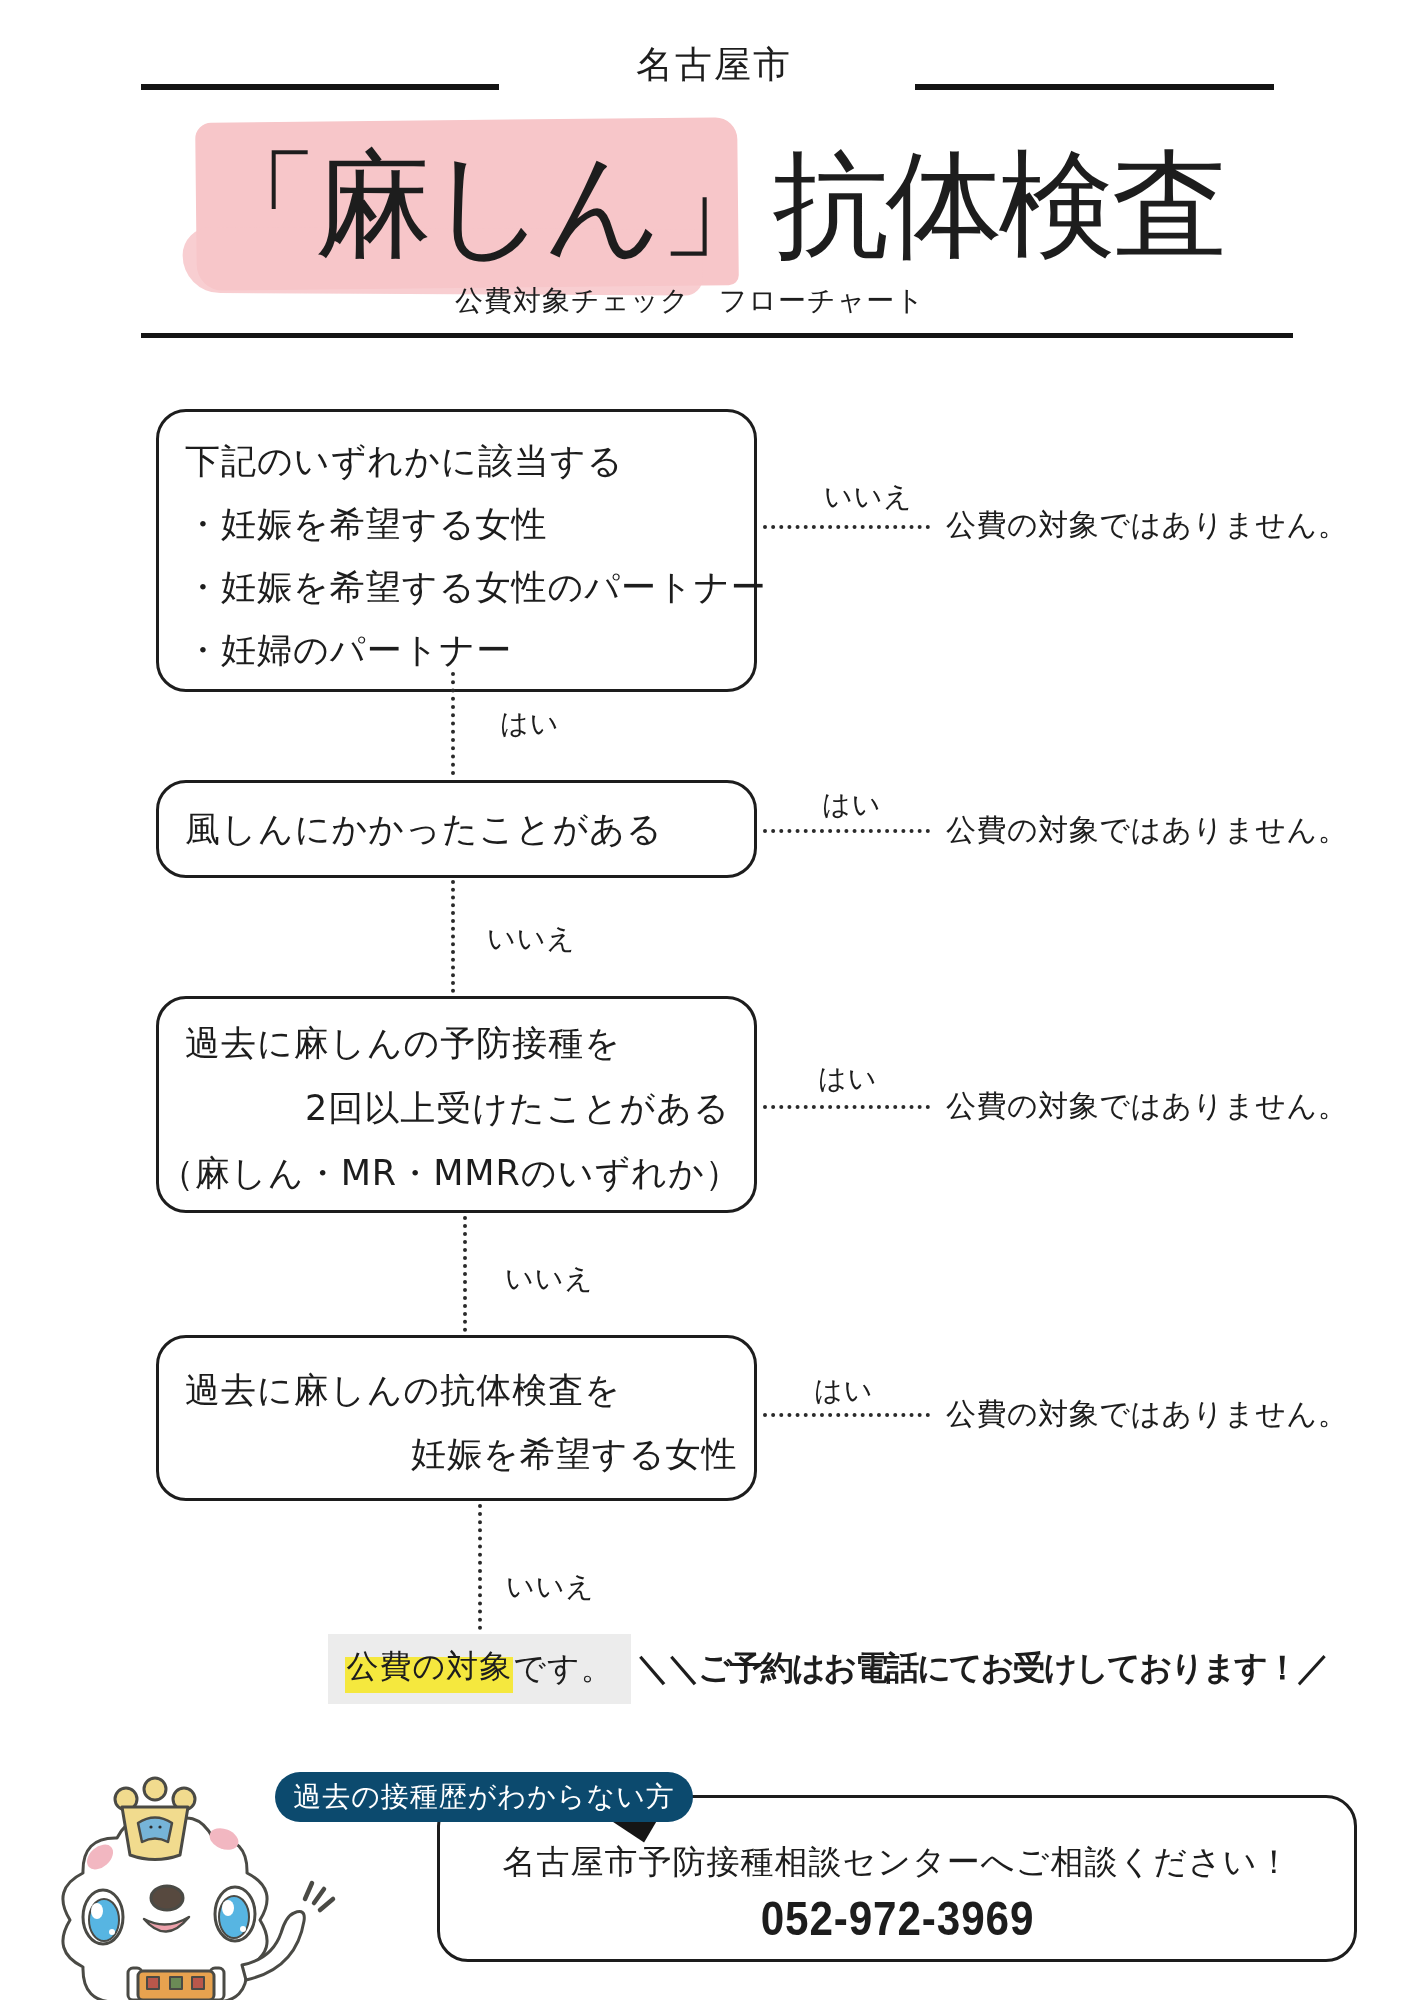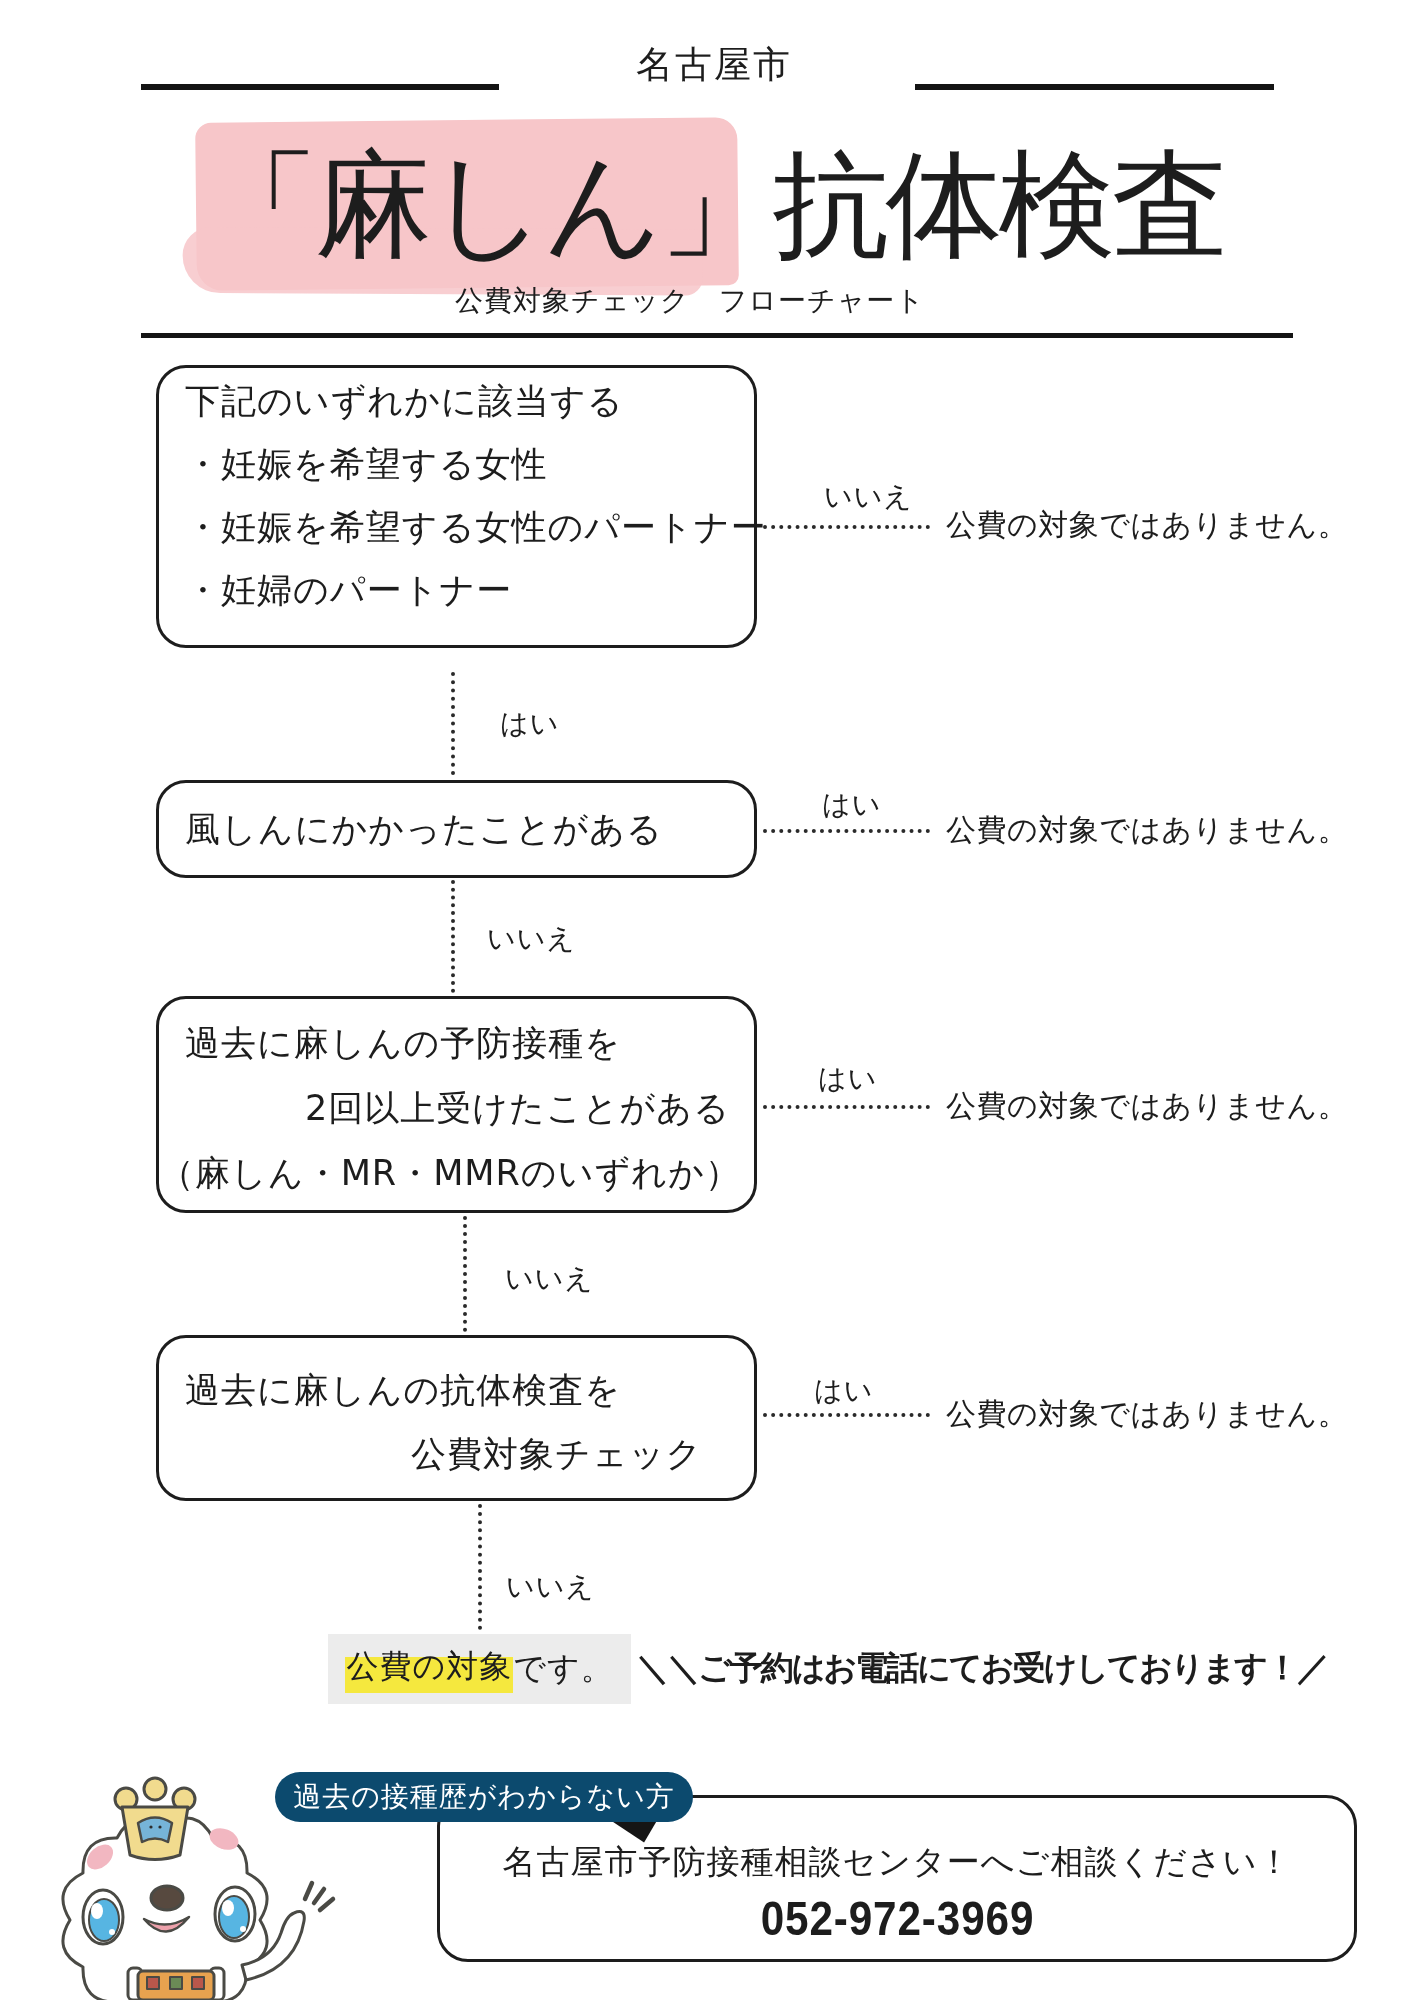--- a/index.html
+++ b/index.html
@@ -21,21 +21,21 @@
     background:inherit;border-radius:30px 8px 18px 40px;opacity:.85;transform:rotate(.9deg);}
   .big-title{position:absolute;left:202px;top:130px;width:1110px;
     font-size:117px;line-height:150px;font-weight:500;letter-spacing:-4px;white-space:nowrap;}
   .subtitle{position:absolute;left:400px;top:282px;width:580px;text-align:center;
     font-size:28px;font-weight:500;letter-spacing:1px;}
   .rule{position:absolute;left:141px;top:333px;width:1152px;height:5px;background:#141414;}
   
   .qbox{position:absolute;left:156px;width:601px;background:#fff;
     border:3px solid #1d1d1d;border-radius:30px;box-sizing:border-box;}
   .qline{padding-left:26px;font-size:35px;font-weight:500;letter-spacing:1px;white-space:nowrap;}
-  #qbox1{top:365px;height:283px;padding-top:2px;}
+  #qbox1{top:409px;height:283px;padding-top:18px;}
   #qbox1 .qline{line-height:63px;}
   #qbox2{top:780px;height:98px;display:flex;align-items:center;}
   #qbox2 .qline{line-height:1;}
   #qbox3{top:996px;height:217px;padding-top:12px;}
   #qbox3 .qline{line-height:65px;}
   #qbox3 .qline:nth-child(2){padding-left:146px;}
   #qbox3 .qline:nth-child(3){padding-left:0;}
   #qbox4{top:1335px;height:166px;padding-top:20px;}
   #qbox4 .qline{line-height:64px;}
   #qbox4 .qline:nth-child(2){padding-left:252px;}
@@ -114,21 +114,21 @@
 
   <div class="hdots" style="top:1105px"></div>
   <div class="small-label" style="left:818px;top:1060px">はい</div>
   <div class="no-eligible" style="top:1086px">公費の対象ではありません。</div>
 
   <div class="vdots" style="left:463px;top:1216px;height:116px"></div>
   <div class="small-label" style="left:505px;top:1260px">いいえ</div>
 
   <div class="qbox" id="qbox4">
     <div class="qline">過去に麻しんの抗体検査を</div>
-    <div class="qline">公費対象チェック</div>
+    <div class="qline">妊娠を希望する女性</div>
   </div>
 
   <div class="hdots" style="top:1413px"></div>
   <div class="small-label" style="left:814px;top:1372px">はい</div>
   <div class="no-eligible" style="top:1394px">公費の対象ではありません。</div>
 
   <div class="vdots" style="left:478px;top:1504px;height:126px"></div>
   <div class="small-label" style="left:506px;top:1568px">いいえ</div>
 
   <div class="result-box" style="background: rgb(236, 236, 236);">

